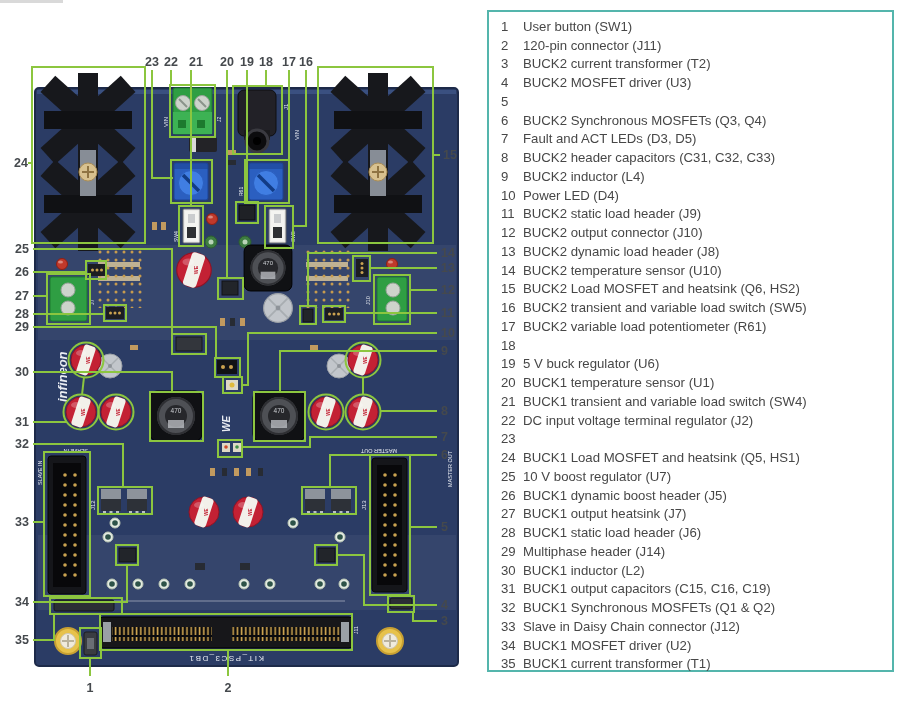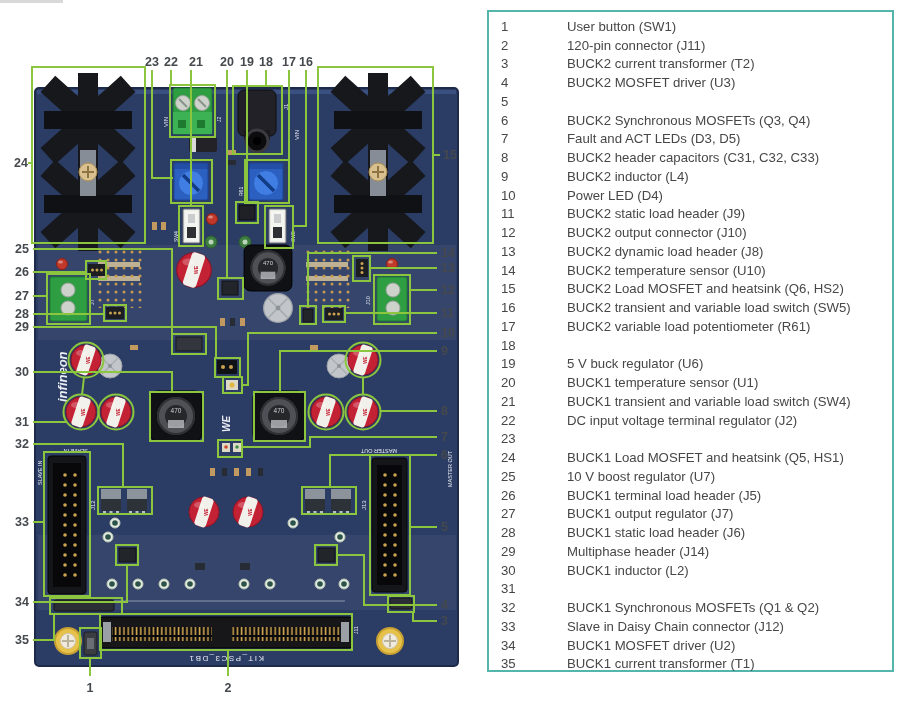--- a/index.html
+++ b/index.html
@@ -8,21 +8,21 @@
   .board-wrap{position:absolute;left:0;top:0;width:470px;height:703px;}
   .artifact{position:absolute;left:0;top:0;width:63px;height:3px;background:#d9d9d9;}
   svg text{font-family:"Liberation Sans", sans-serif;}
   .cn{font-size:12.5px;font-weight:600;fill:#45494d;}
   .silk{fill:#e9ecf2;}
   .legend{position:absolute;left:487px;top:10px;width:407px;height:662px;
           border:2px solid #54b5ac;box-sizing:border-box;background:#fff;
           padding:5px 0 0 12px;}
   .lrow{display:flex;align-items:center;height:18.75px;font-size:13.2px;color:#474747;}
   .lnum{width:22px;flex:none;}
-  .llbl{white-space:nowrap;margin-left:44px;}
+  .llbl{white-space:nowrap;}
 </style>
 </head>
 <body>
 
 <div class="page">
 
   <div class="artifact"></div>
 
   <div class="board-wrap">
   <svg width="470" height="703" viewBox="0 0 470 703">
@@ -587,40 +587,41 @@
     <div class="lrow">
         <span class="lnum">24</span>
         <span class="llbl">BUCK1 Load MOSFET and heatsink (Q5, HS1)</span>
       </div>
     <div class="lrow">
         <span class="lnum">25</span>
         <span class="llbl">10 V boost regulator (U7)</span>
       </div>
     <div class="lrow">
         <span class="lnum">26</span>
-        <span class="llbl">BUCK1 terminal load header (J5)</span>
+        <span class="llbl">BUCK1 dynamic boost header (J5)</span>
       </div>
     <div class="lrow">
         <span class="lnum">27</span>
-        <span class="llbl">BUCK1 output regulator (J7)</span>
+        <span class="llbl">BUCK1 output heatsink (J7)</span>
       </div>
     <div class="lrow">
         <span class="lnum">28</span>
         <span class="llbl">BUCK1 static load header (J6)</span>
       </div>
     <div class="lrow">
         <span class="lnum">29</span>
         <span class="llbl">Multiphase header (J14)</span>
       </div>
     <div class="lrow">
         <span class="lnum">30</span>
         <span class="llbl">BUCK1 inductor (L2)</span>
       </div>
     <div class="lrow">
         <span class="lnum">31</span>
+        <span class="llbl">BUCK1 output capacitors (C15, C16, C19)</span>
       </div>
     <div class="lrow">
         <span class="lnum">32</span>
         <span class="llbl">BUCK1 Synchronous MOSFETs (Q1 &amp; Q2)</span>
       </div>
     <div class="lrow">
         <span class="lnum">33</span>
         <span class="llbl">Slave in Daisy Chain connector (J12)</span>
       </div>
     <div class="lrow">

